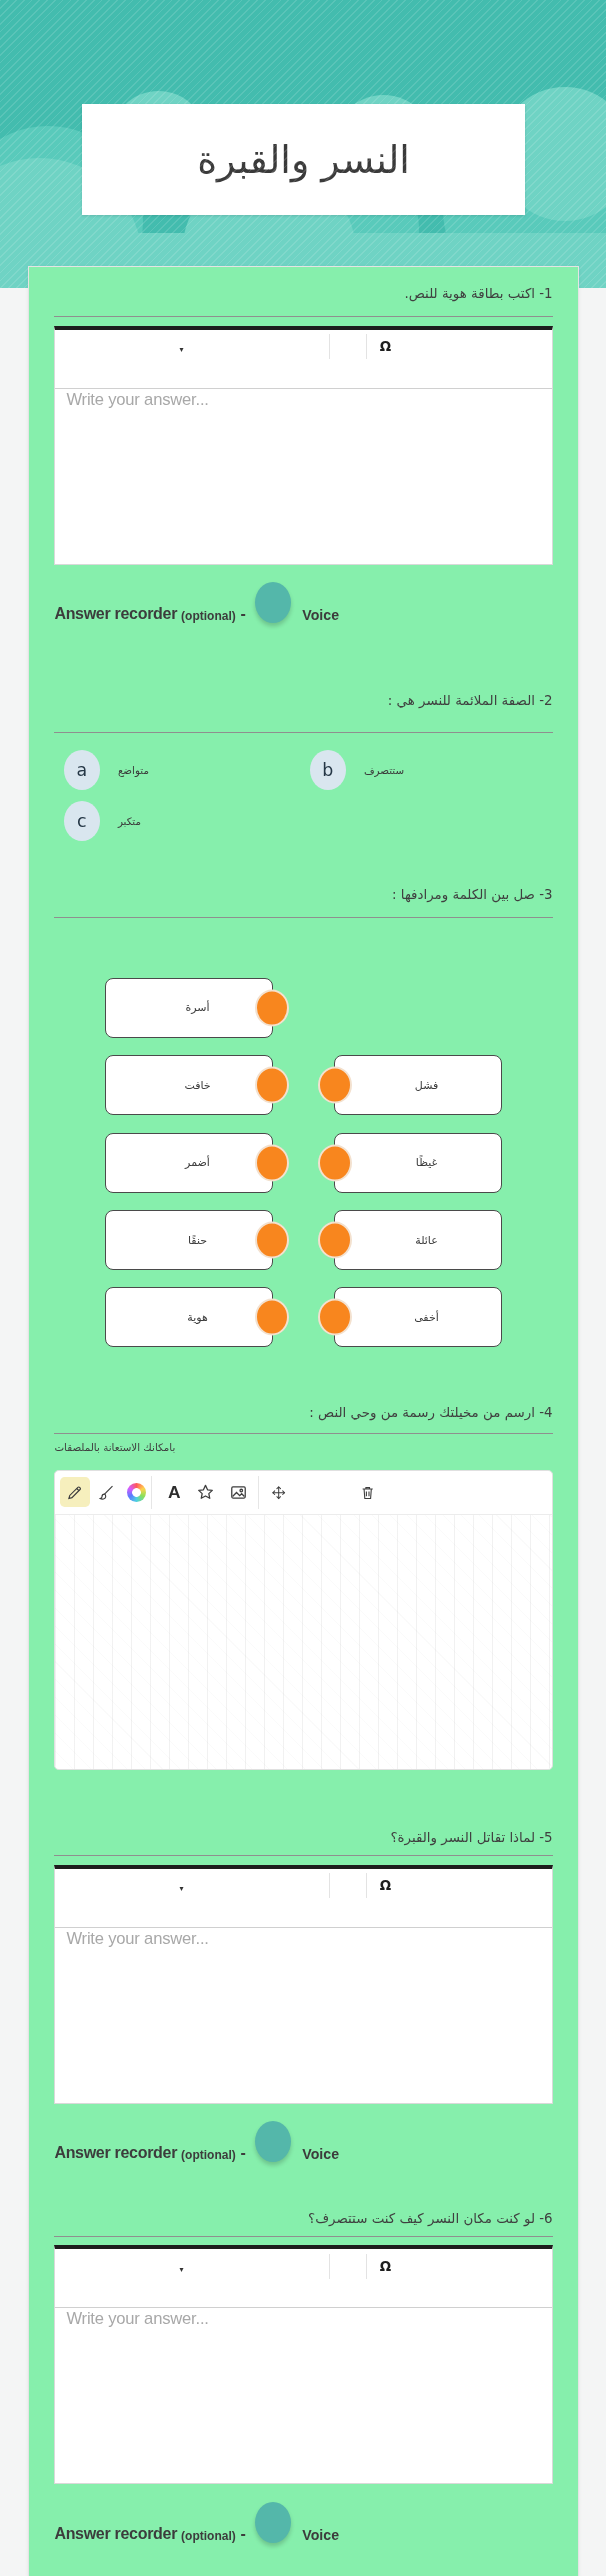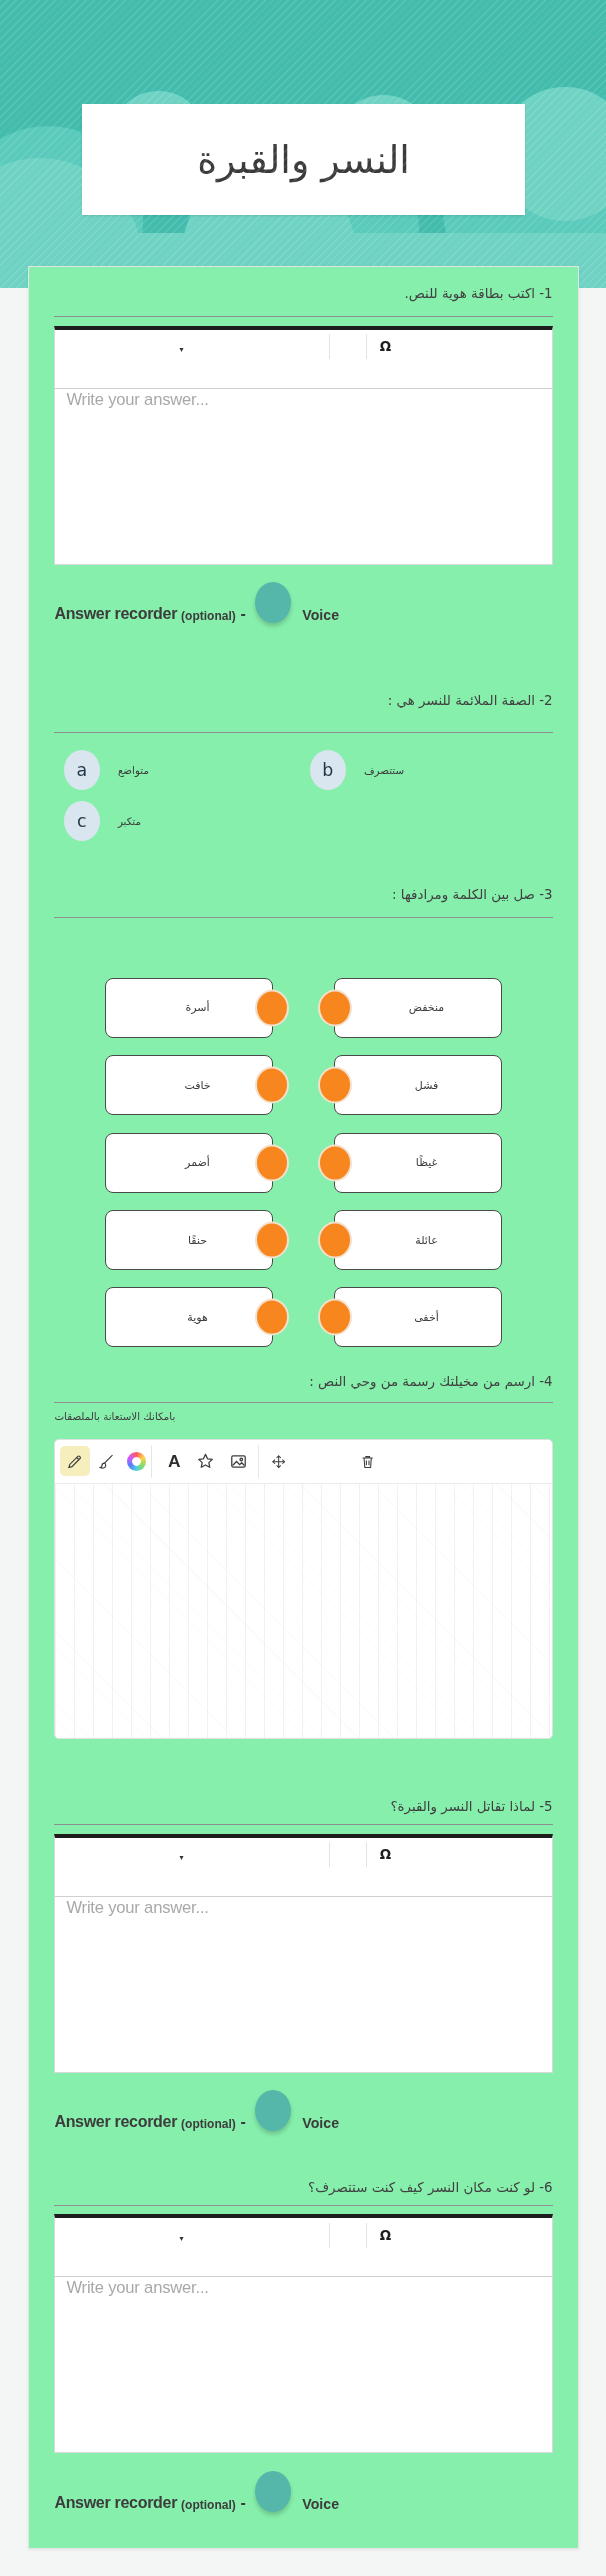--- a/index.html
+++ b/index.html
@@ -91,21 +91,21 @@
     display:flex;align-items:center;justify-content:center;background:#fff;
     font-size:11px;color:#3b3b3b;direction:rtl;padding-left:17px;
   }
   .match-dot{
     position:absolute;top:50%;width:30px;height:33px;border-radius:50%;
     background:#f8861e;border:2.4px solid #f3e1cf;transform:translateY(-50%);cursor:pointer;
   }
   .match-box.left .match-dot{right:-17.4px;}
   .match-box.right .match-dot{left:-17.4px;}
   
-  .sec-q4{margin-top:25px;}
+  .sec-q4{margin-top:56px;}
   .sec-q4 .q-divider{margin-top:9.5px;}
   .sticker-hint{margin-top:6.3px;font-size:10.3px;color:#3f3f3f;direction:rtl;text-align:left;}
   .draw-wrap{margin-top:17.4px;border:0.8px solid #e0e0e0;border-radius:4.7px;background:#fff;}
   .draw-toolbar{position:relative;height:43px;border-bottom:0.8px solid #ececec;}
   .dt-btn{
     position:absolute;top:6.3px;width:30px;height:30px;border:none;background:transparent;
     display:flex;align-items:center;justify-content:center;cursor:pointer;padding:0;color:#3d3d3d;
   }
   .dt-btn.selected{background:#f6efbd;border-radius:4.7px;}
   .dt-sep{position:absolute;top:4.7px;width:0.8px;height:33px;background:#e6e6e6;}
@@ -198,24 +198,20 @@
   <section class="sec-q3">
     <h2 class="q-title" dir="rtl">3- صل بين الكلمة ومرادفها :</h2>
     <hr class="q-divider">
     <div class="match-rows">
 
       <div class="match-row">
         <div class="match-box left">
           <span>أسرة</span>
           <span class="match-dot"></span>
         </div>
-        <div class="match-box right">
-          <span>منخفض</span>
-          <span class="match-dot"></span>
-        </div>
       </div>
 
       <div class="match-row">
         <div class="match-box left">
           <span>خافت</span>
           <span class="match-dot"></span>
         </div>
         <div class="match-box right">
           <span>فشل</span>
           <span class="match-dot"></span>

